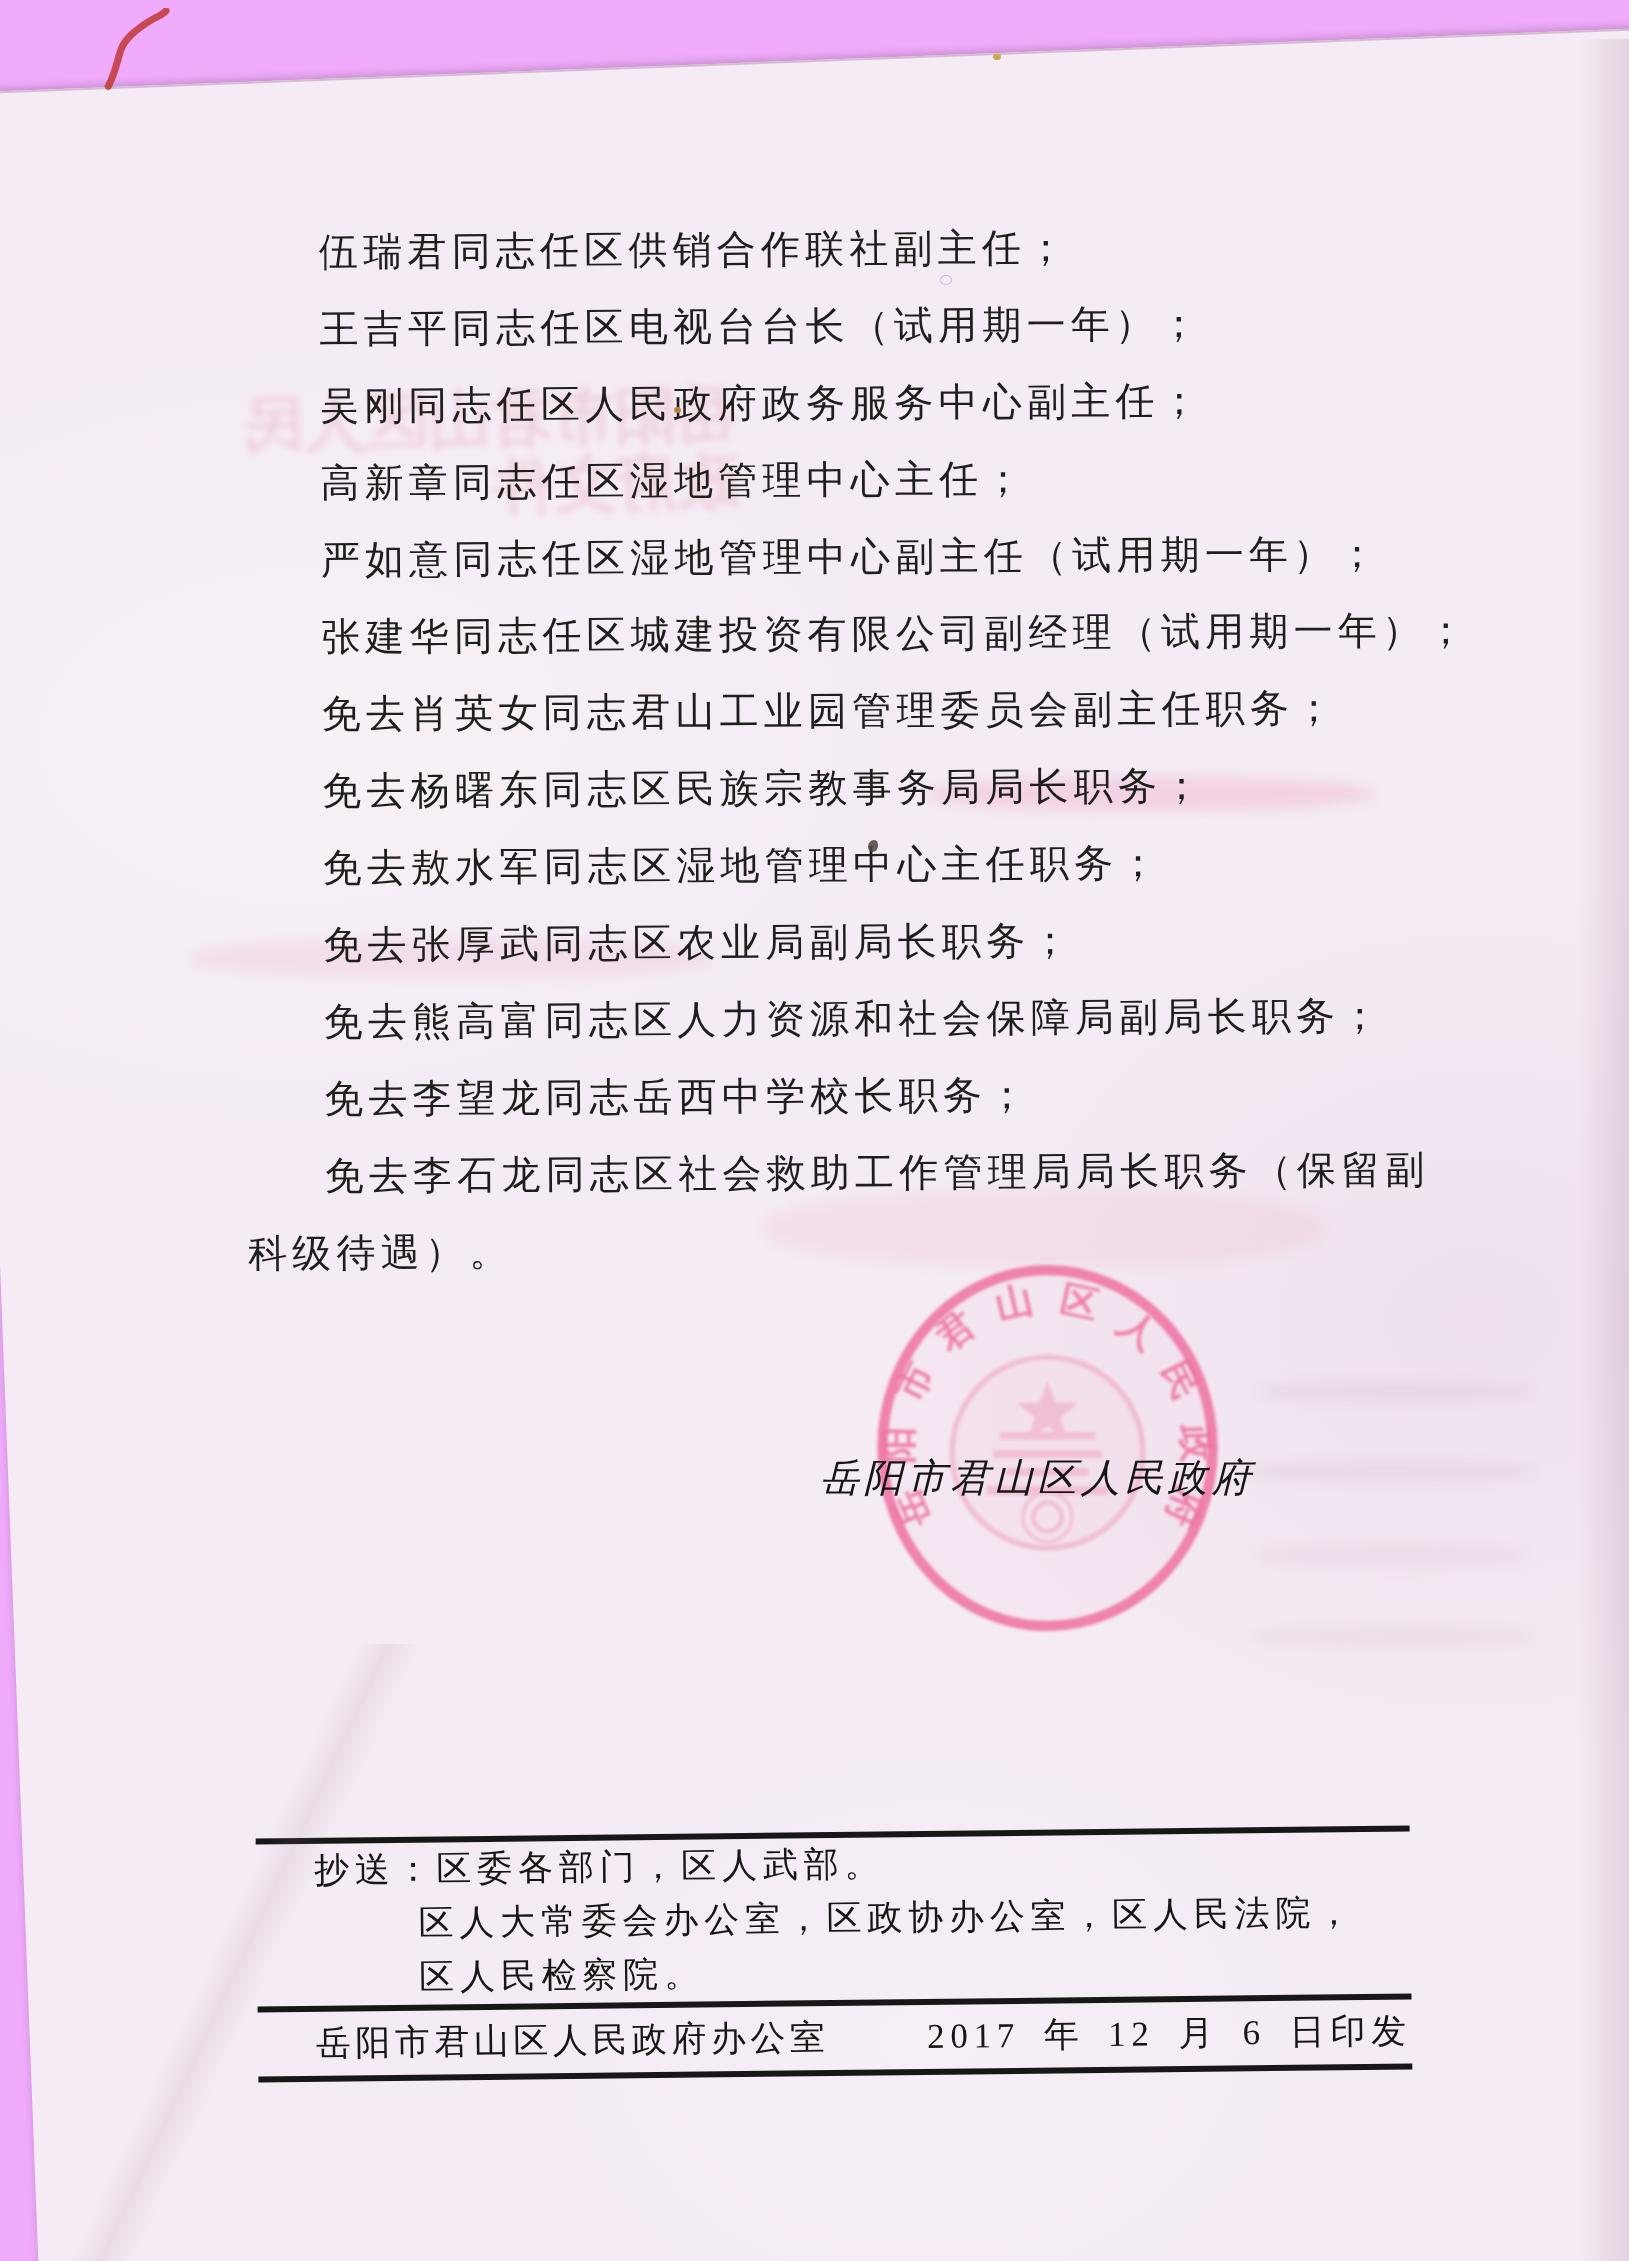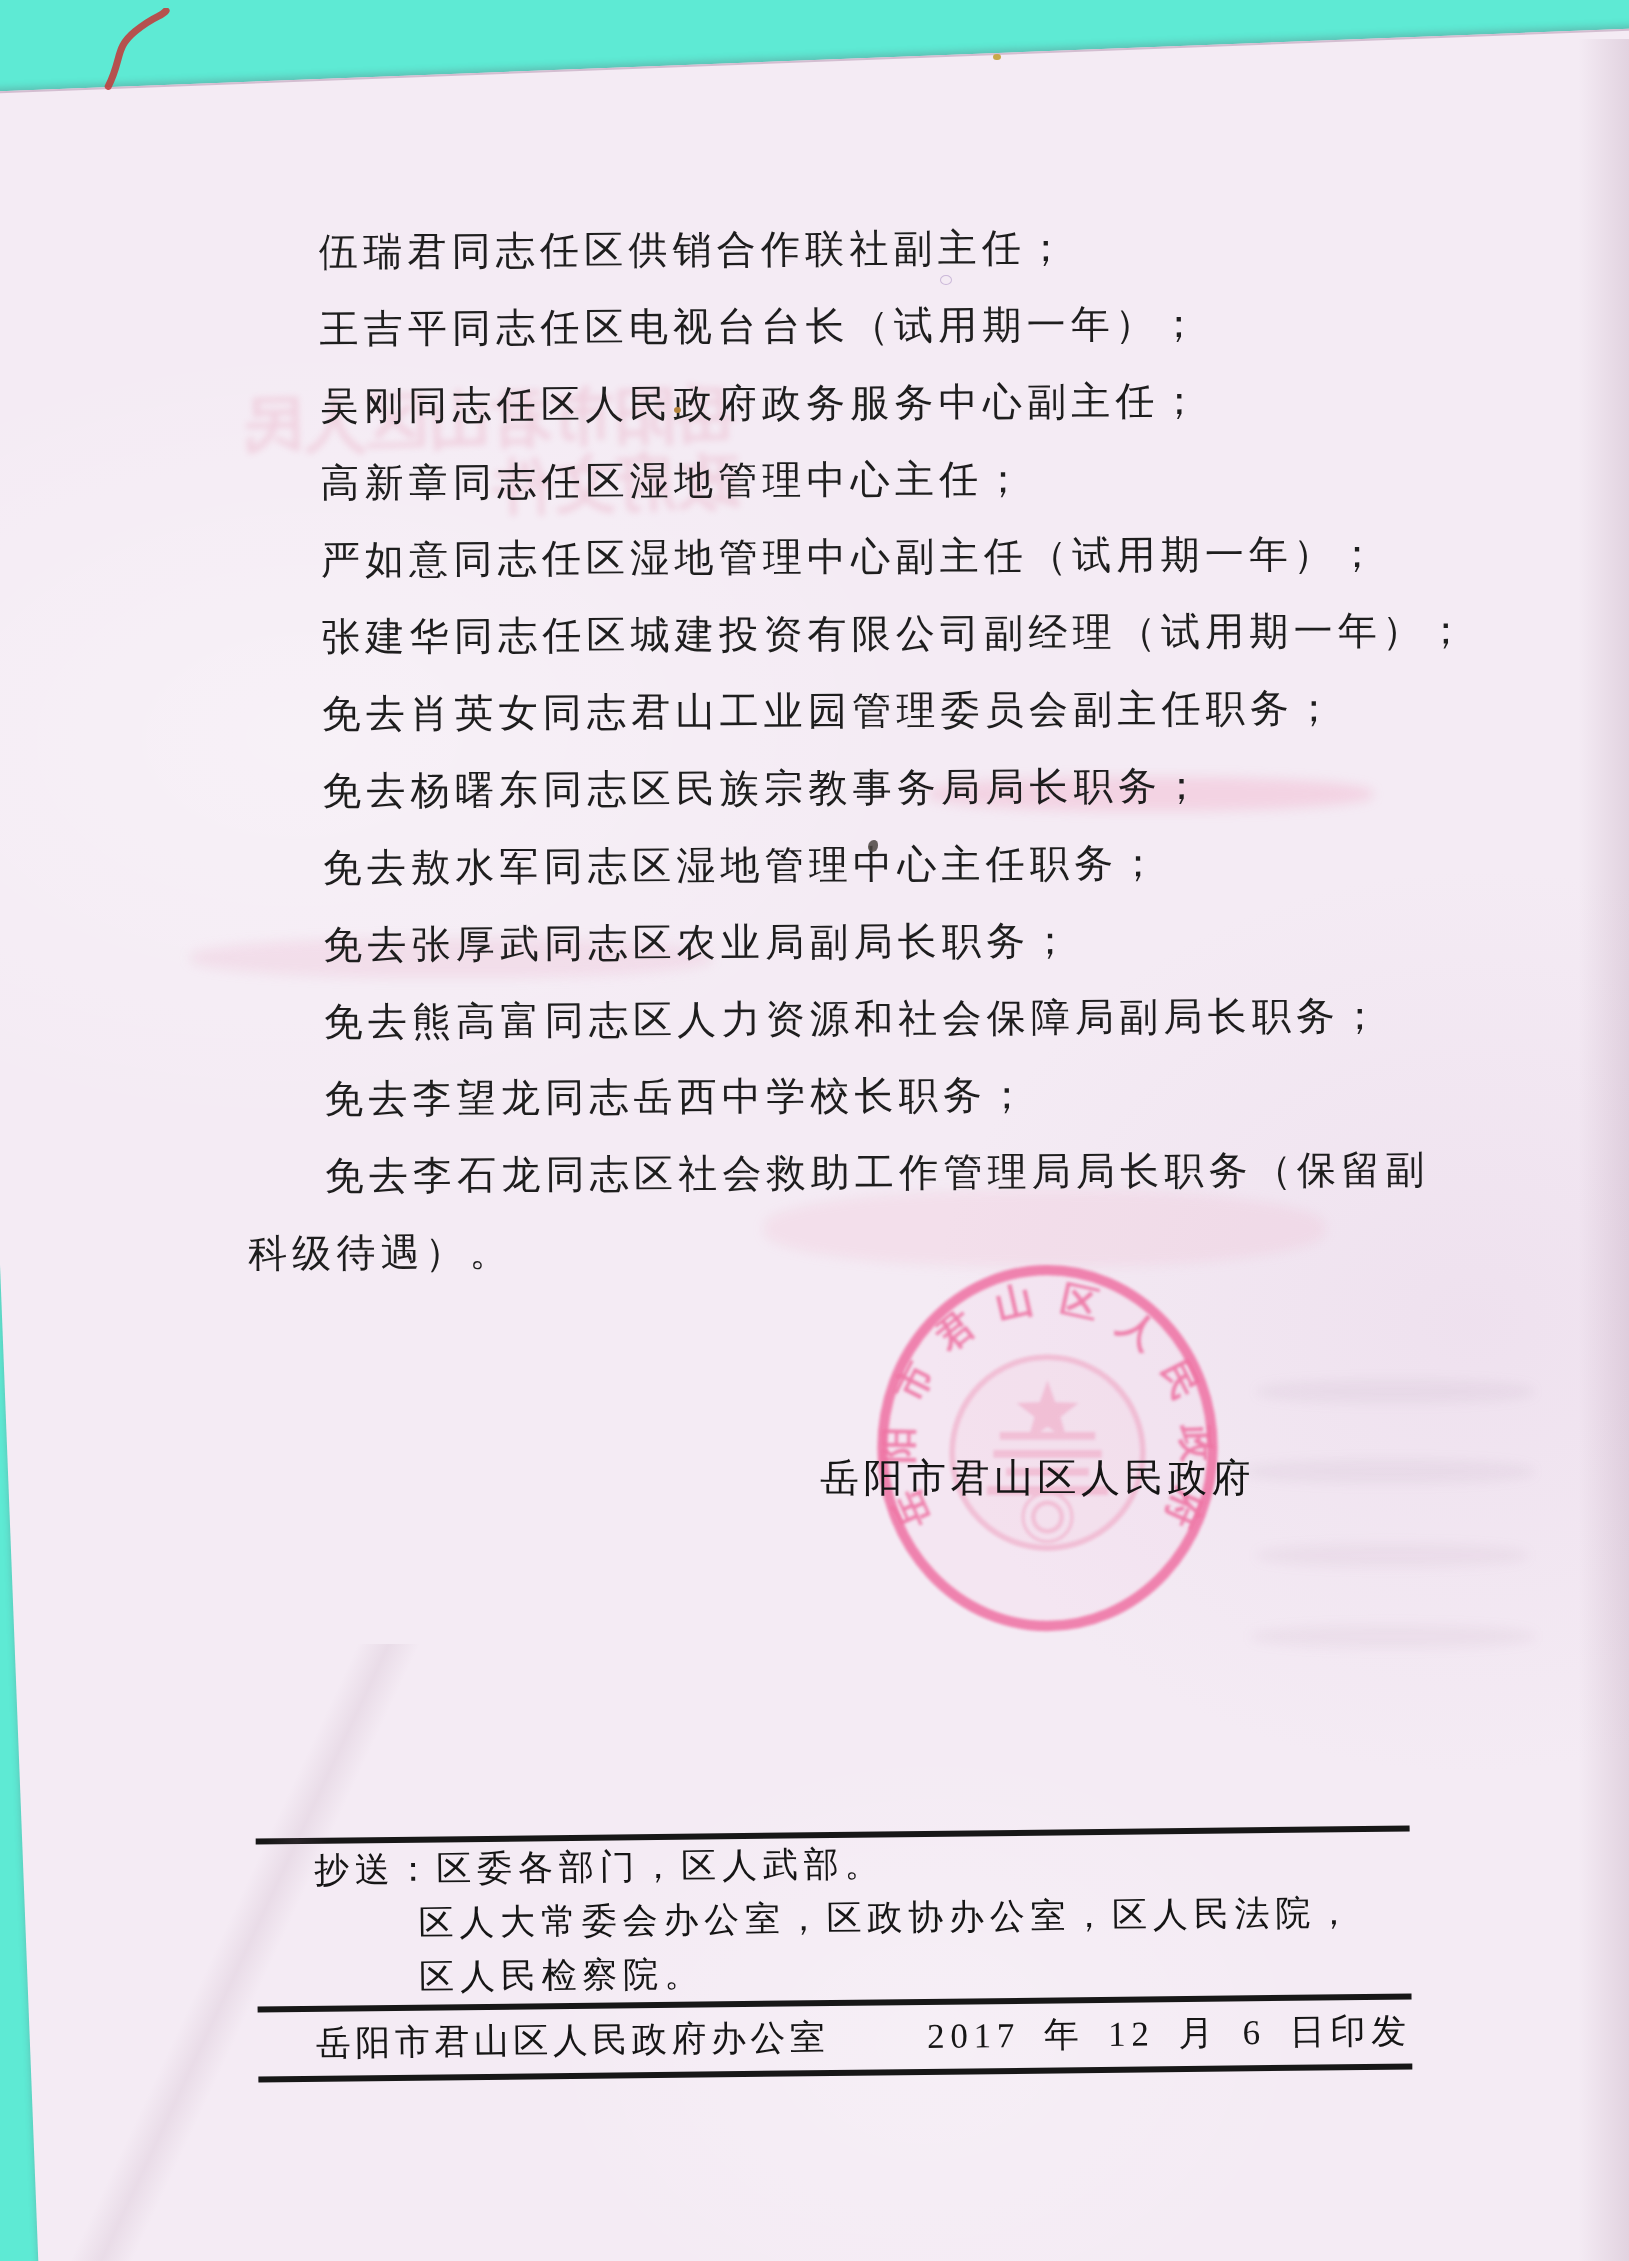--- a/index.html
+++ b/index.html
@@ -1,16 +1,16 @@
 <!DOCTYPE html>
 <html style="font-size:10.3px"><head>
 <meta charset="utf-8">
 <style>
   html,body{margin:0;padding:0;background:#e9e9e9;}
-  .page{position:relative;width:1630px;height:2261px;background:#5eead4;overflow:hidden;
+  .page{position:relative;width:1630px;height:2261px;background:#f0abfc;overflow:hidden;
         font-family:"Liberation Serif","DejaVu Serif",serif;}
   
   .paper{position:absolute;left:-45px;top:93px;width:1792px;height:2334px;
          background:#f4ebf4;
          background-image:
            radial-gradient(903px 580px at 18% 28%, rgba(255,255,255,0.30), rgba(255,255,255,0) 70%),
            radial-gradient(774px 645px at 82% 55%, rgba(228,206,228,0.35), rgba(228,206,228,0) 70%),
            radial-gradient(580px 451px at 50% 85%, rgba(255,255,255,0.20), rgba(255,255,255,0) 70%);
          border-top:2.6px solid #d3bdd0;
          box-shadow:0 -3.2px 7.7px rgba(90,60,80,0.25);
@@ -37,21 +37,21 @@
   .gb4{left:1257px;top:1380px;width:277px;height:23px;background:rgba(160,118,150,0.09);}
   .gb5{left:1244px;top:1460px;width:290px;height:23px;background:rgba(160,118,150,0.09);}
   .gb6{left:1257px;top:1544px;width:271px;height:23px;background:rgba(160,118,150,0.08);}
   .gb7{left:1251px;top:1625px;width:284px;height:23px;background:rgba(160,118,150,0.08);}
 
   
   .seal{position:absolute;left:867px;top:1259px;width:361px;height:382px;opacity:0.96;}
 
   
   .sig-org{position:absolute;left:820px;top:1452px;height:52px;line-height:52px;
-           font-size:39px;letter-spacing:4.5px;color:#161616;white-space:nowrap;}
+           font-size:39px;letter-spacing:4.5px;color:#161616;white-space:nowrap;font-style:italic;}
   .sig-date{position:absolute;left:876px;top:1515px;height:52px;line-height:52px;
            font-size:37px;letter-spacing:5.2px;word-spacing:10.3px;color:#161616;white-space:nowrap;}
 
   
   .cc-table{position:absolute;left:257px;top:1832px;width:1154px;color:#161616;
             transform:rotate(-0.65deg);}
   .rule{height:6.4px;background:#171717;}
   .rule.mid,.rule.bot{height:5.8px;}
   .cc-row{height:54px;line-height:54px;font-size:35px;letter-spacing:5.8px;white-space:nowrap;}
   .cc-row.first{padding-left:58px;}

